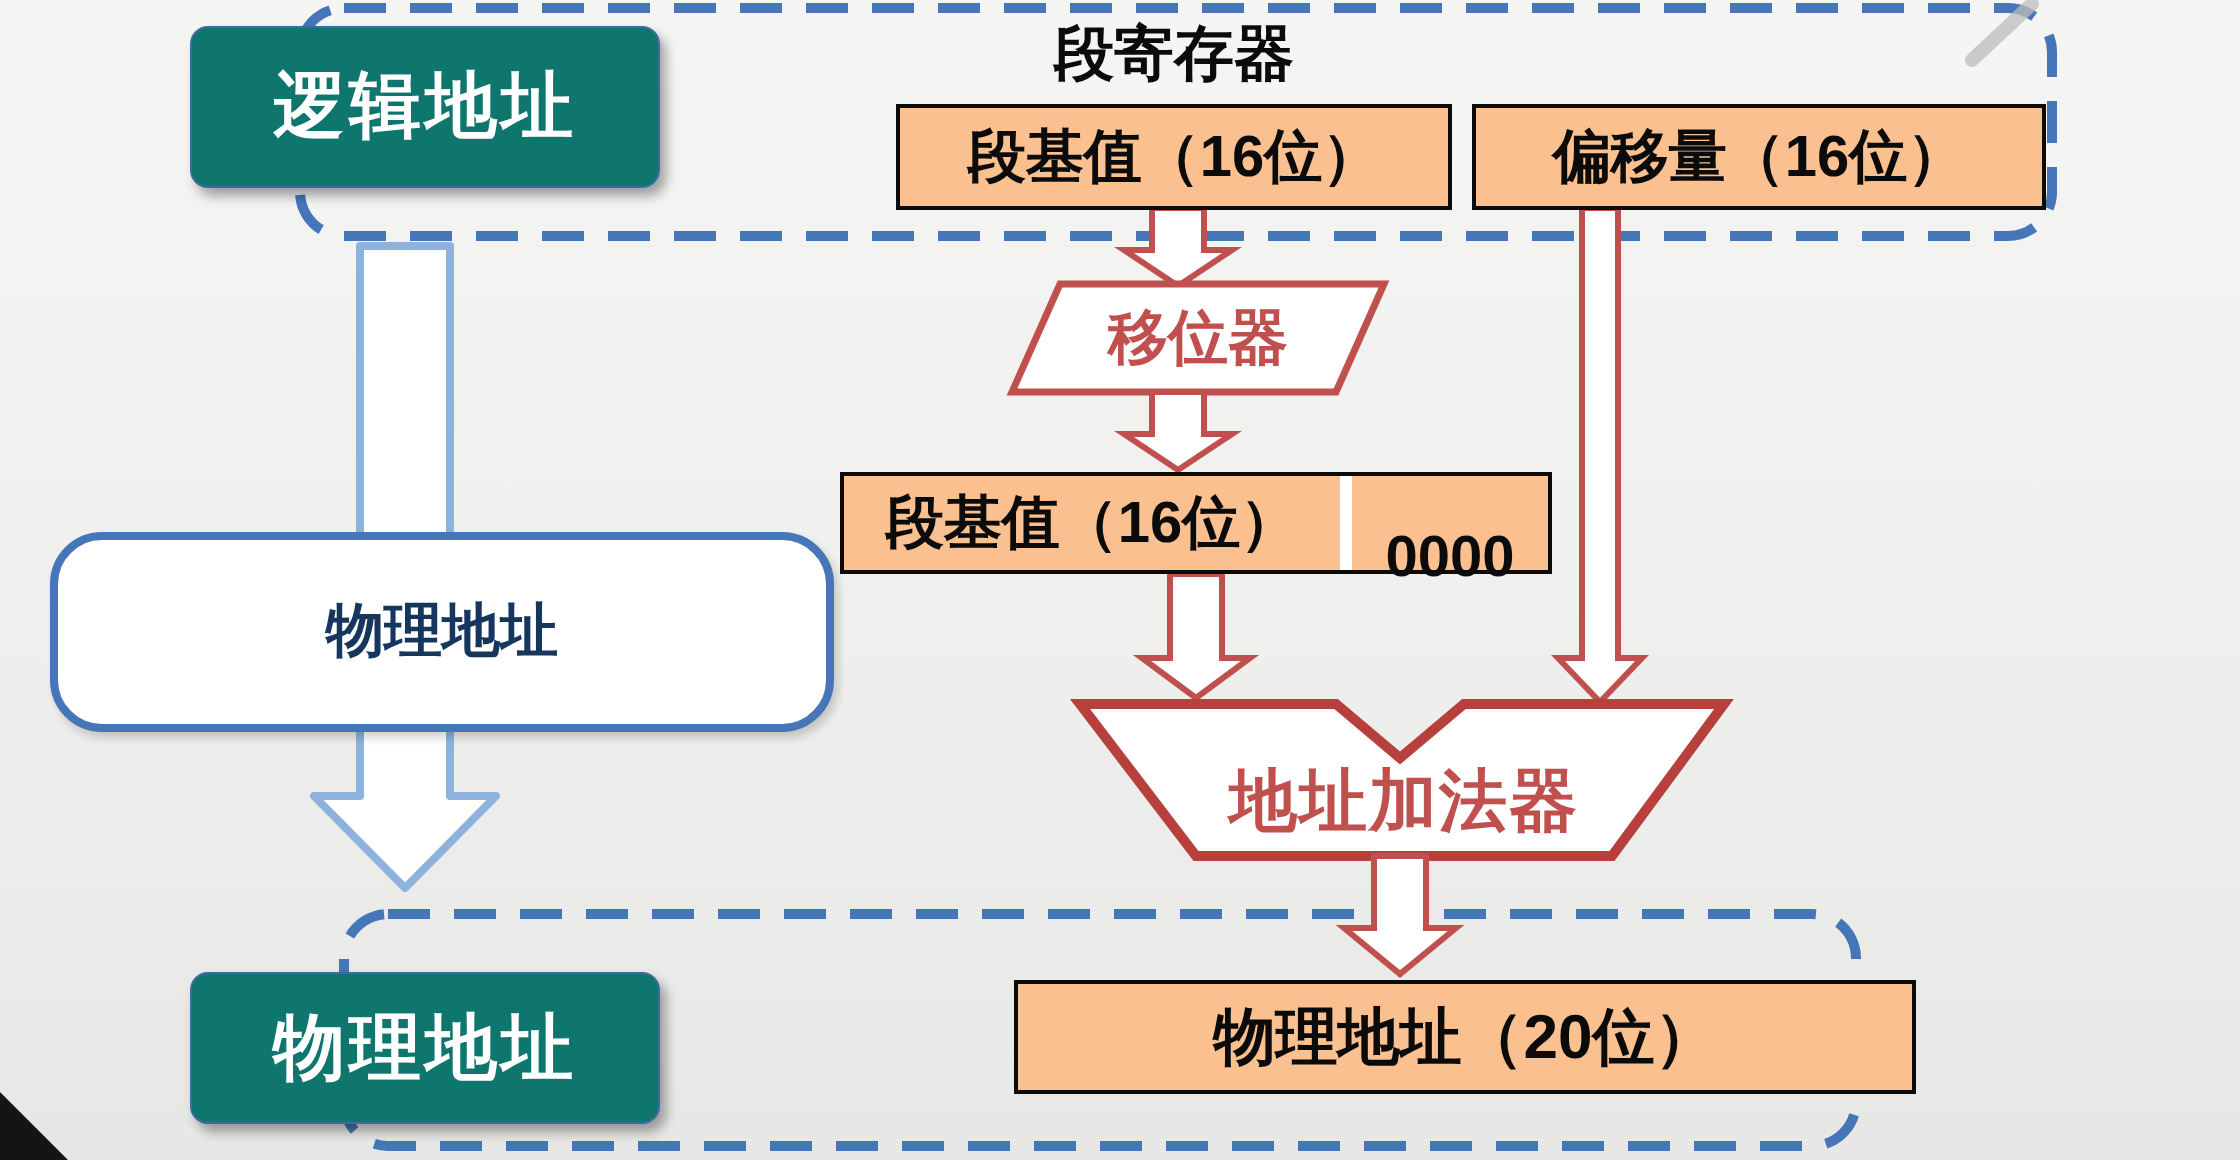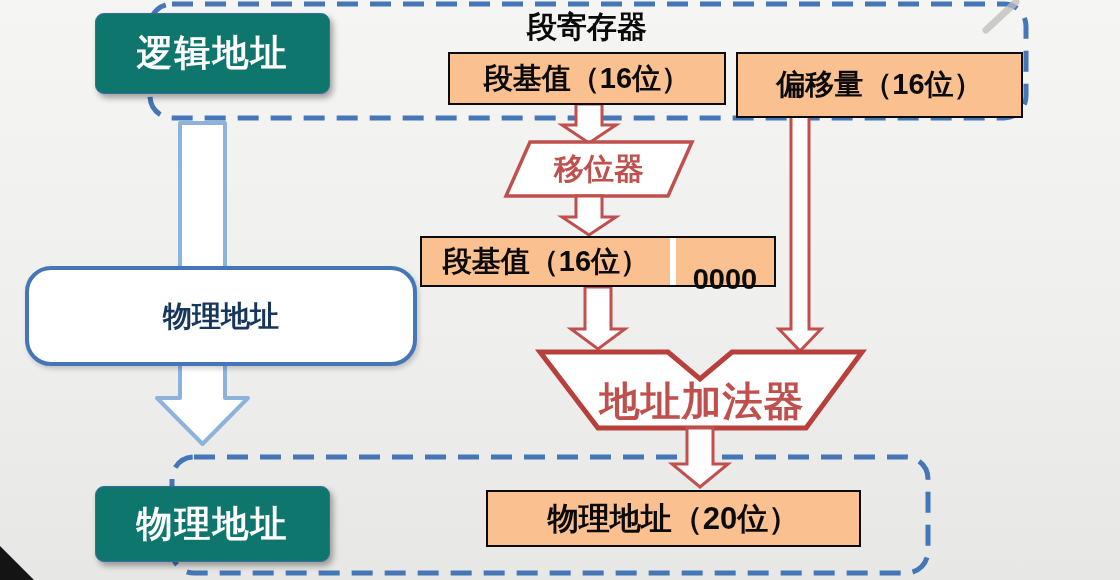--- a/index.html
+++ b/index.html
@@ -60,31 +60,31 @@
 
   <line x1="986" y1="30" x2="1016" y2="2" stroke="#bdbdbc" stroke-width="7" stroke-linecap="round" opacity="0.75"></line>
 </svg>
 
 <div class="abs center diagram-title" style="left:448px;top:6px;width:278px;height:42px;text-align:right;">段寄存器</div>
 
 <div class="abs center blue-box" style="left:95px;top:13px;width:235px;height:81px;">逻辑地址</div>
 
 <div class="abs center orange-box" style="left:448px;top:52px;width:278px;height:53px;">段基值（16位）</div>
 
-<div class="abs center orange-box" style="left:736px;top:52px;width:287px;height:66px;">偏移量（16位）</div>
+<div class="abs center orange-box" style="left:736px;top:52px;width:287px;height:53px;">偏移量（16位）</div>
 
 <div class="abs center red-text" style="left:506px;top:142px;width:186px;height:54px;font-size:30px;text-align:right;">移位器</div>
 
 <div class="abs orange-box split" style="left:420px;top:236px;width:356px;height:51px;">
   <div class="cell" style="flex:1;">段基值（16位）</div>
   <div class="divider"></div>
   <div class="cell" style="width:98px;margin-top:36px;">0000</div>
 </div>
 
 <div class="abs center formula-box" style="left:25px;top:266px;width:392px;height:100px;">
   <div>物理地址</div>
 </div>
 
-<div class="abs center red-text" style="left:562px;top:379px;width:280px;height:44px;font-size:40px;letter-spacing:1px;">地址加法器</div>
+<div class="abs center red-text" style="left:562px;top:379px;width:280px;height:44px;font-size:34px;letter-spacing:1px;">地址加法器</div>
 
-<div class="abs center orange-box" style="left:486px;top:490px;width:375px;height:57px;font-size:31px;">物理地址（20位）</div>
+<div class="abs center orange-box" style="left:507px;top:490px;width:451px;height:57px;font-size:31px;">物理地址（20位）</div>
 
 <div class="abs center blue-box" style="left:95px;top:486px;width:235px;height:76px;">物理地址</div>
 
 </body></html>

